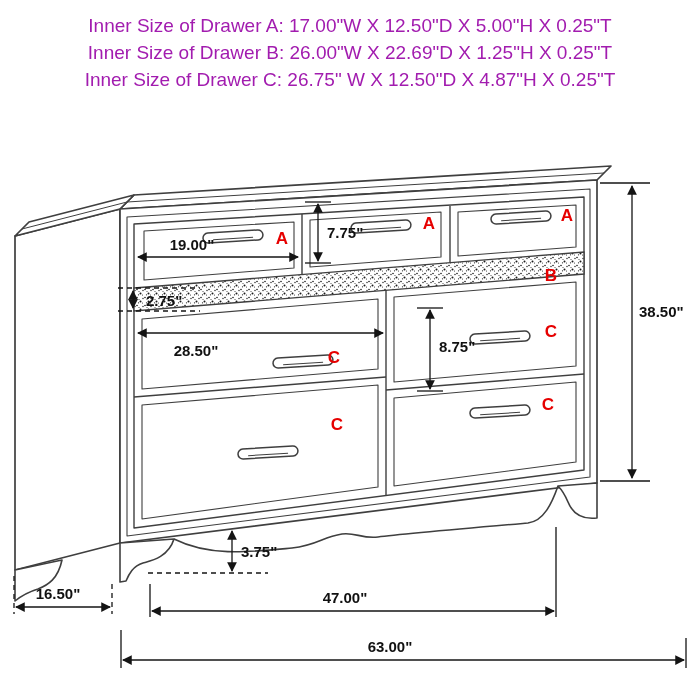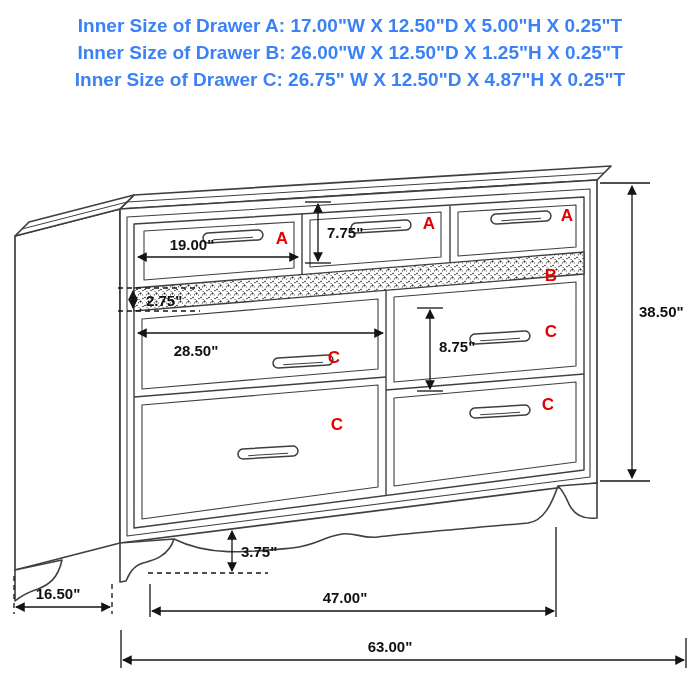--- a/index.html
+++ b/index.html
@@ -3,38 +3,38 @@
 <meta charset="utf-8">
 <style>
   html,body { margin:0; padding:0; }
   body {
     width:700px; height:700px; position:relative; overflow:hidden;
     background:#ffffff;
     font-family:"Liberation Sans", sans-serif;
   }
   .header {
     position:absolute; top:12px; left:0; width:700px;
-    text-align:center; font-weight:bold; font-size:19px;
-    color:#3b82f6; line-height:27px;
+    text-align:center; font-weight:normal; font-size:19px;
+    color:#a21caf; line-height:27px;
   }
   svg { position:absolute; top:0; left:0; }
   svg text { font-family:"Liberation Sans", sans-serif; }
   .dim-text { font-size:15px; font-weight:bold; fill:#111111; }
   .red-label { font-size:17px; font-weight:bold; }
   .ln   { stroke:#3f3f3f; fill:none; stroke-linejoin:round; }
   .face { stroke:#3f3f3f; fill:#ffffff; stroke-linejoin:round; }
   .dim  { stroke:#141414; fill:none; stroke-width:1.3; }
   .dash { stroke-dasharray:5 4; }
 </style>
 </head>
 <body>
 
 <div class="header">
   <div>Inner Size of Drawer A: 17.00"W X 12.50"D X 5.00"H X 0.25"T</div>
-  <div>Inner Size of Drawer B: 26.00"W X 12.50"D X 1.25"H X 0.25"T</div>
+  <div>Inner Size of Drawer B: 26.00"W X 22.69"D X 1.25"H X 0.25"T</div>
   <div>Inner Size of Drawer C: 26.75" W X 12.50"D X 4.87"H X 0.25"T</div>
 </div>
 
 <svg width="700" height="700" viewBox="0 0 700 700">
   <defs>
     <marker id="ah" viewBox="0 0 10 10" refX="9" refY="5" markerWidth="7.5" markerHeight="7.5" orient="auto-start-reverse">
       <path d="M0,0 L10,5 L0,10 z" fill="#141414"></path>
     </marker>
     <pattern id="speckle" width="8" height="8" patternUnits="userSpaceOnUse">
       <rect width="8" height="8" fill="#ffffff"></rect>

